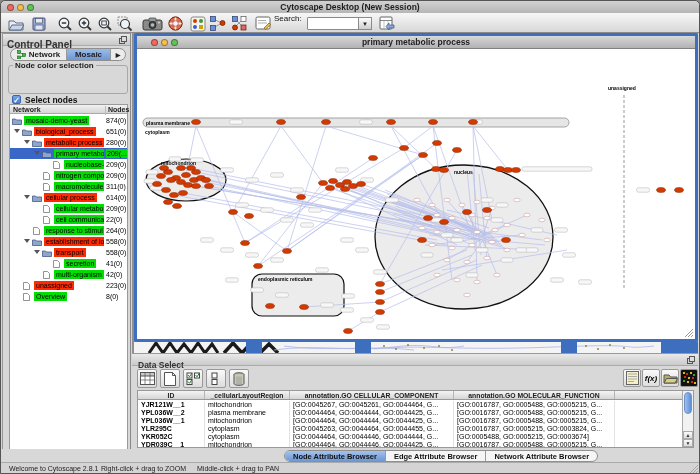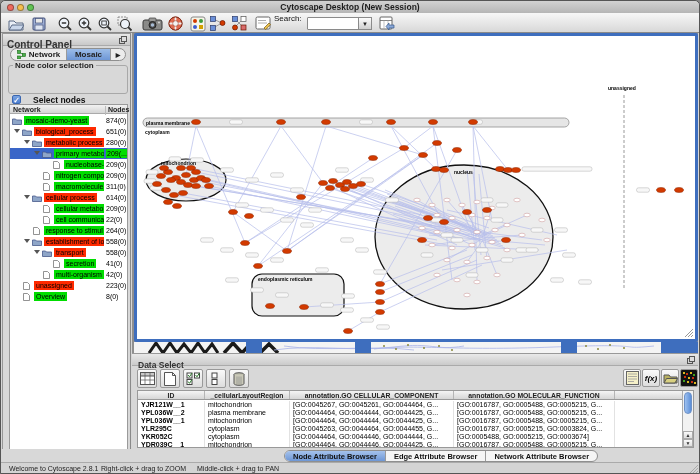--- a/index.html
+++ b/index.html
@@ -22,21 +22,21 @@
 .seg{flex:1;display:flex;align-items:center;justify-content:center;font-size:8px;font-weight:bold;color:#222}
 .seg.net{border-right:1px solid #9a9a9a}
 .seg.mosaic{background:linear-gradient(#9bbce8,#6e97d6);max-width:44px;border-right:1px solid #9a9a9a}
 .seg.arr{max-width:14px;font-size:6px}
 .gbox{position:absolute;left:5px;top:31px;width:120px;height:29px;border:1px solid #a8a8a8;border-radius:3px}
 .gbox-label{position:absolute;left:4px;top:-5px;background:#d8d8d8;font-size:8px;font-weight:bold;color:#222;padding:0 2px}
 .combo{position:absolute;left:5px;top:8px;width:108px;height:14px;background:#fff;border:1px solid #999;border-radius:7px;font-size:8px;line-height:12px;padding-left:8px;color:#111}
 .combo-cap{position:absolute;right:0;top:0;width:13px;height:12px;background:linear-gradient(#8fb4ea,#5d8bd4);border-radius:0 7px 7px 0;border-left:1px solid #7a9ed0;color:#fff;font-size:5px;line-height:6px;text-align:center}
 .chk-row{position:absolute;left:9px;top:60px;height:11px;display:flex;align-items:center}
 .chk{width:9px;height:9px;background:linear-gradient(#7aa4e2,#4d7fd0);border:1px solid #3a66b0;border-radius:2px;color:#fff;font-size:8px;line-height:9px;text-align:center;font-weight:bold}
-.chk-label{font-size:8.5px;font-weight:bold;color:#111;margin-left:12px}
+.chk-label{font-size:8.5px;font-weight:bold;color:#111;margin-left:4px}
 .tree{position:absolute;left:6px;top:70px;right:2px;bottom:4px;background:#fff;border:1px solid #9a9a9a}
 .tree-head{position:absolute;left:0;top:0;right:0;height:9px;background:linear-gradient(#f2f2f2,#d5d5d5);border-bottom:1px solid #aaa;font-size:7px;font-weight:bold;color:#222}
 .tree-head .c1{position:absolute;left:3px;top:1px}
 .tree-head .c2{position:absolute;left:95px;top:1px;border-left:1px solid #bbb;padding-left:2px;height:9px}
 .tree-body{position:absolute;left:0;top:10px;right:0;bottom:0;overflow:hidden}
 .trow{position:relative;height:11px;font-size:7px;white-space:nowrap}
 .trow.sel{background:#3a66c8}
 .tri{position:absolute;top:3px;width:0;height:0;border-left:3.5px solid transparent;border-right:3.5px solid transparent;border-top:4.5px solid #555}
 .ticon{position:absolute;top:1.5px}
 .tlabel{position:absolute;top:1px;height:9px;line-height:9px;padding:0 2px;color:#000}
@@ -363,20 +363,26 @@
             </svg>
             <span class="tlabel green" style="left: 24px; max-width: 70px; overflow: hidden;">Overview</span>
             <span class="tcount">8(0)</span>
           </div>
         </div>
     </div>
   </div>
 
   <div class="desktop">
     <div class="nwin">
+      <div class="nw-title">
+        <span class="nw-tl" style="left:14px;background:#ee6a5e"></span>
+        <span class="nw-tl" style="left:24px;background:#f5be4f"></span>
+        <span class="nw-tl" style="left:34px;background:#61c354"></span>
+        <span class="t">primary metabolic process</span>
+      </div>
       <div class="canvas">
         <svg id="graph-svg" width="558" height="292" viewBox="0 0 558 292">
             <rect x="6" y="68" width="426" height="9" rx="4.5" fill="#e6e6e6" stroke="#909090" stroke-width="0.8"></rect>
             <ellipse cx="49" cy="130" rx="40" ry="21" fill="#ececec" stroke="#111" stroke-width="1.2"></ellipse>
             <ellipse cx="327" cy="187" rx="89" ry="72" fill="#ececec" stroke="#111" stroke-width="1.3"></ellipse>
             <rect x="115" y="224" width="92" height="42" rx="10" fill="#ececec" stroke="#111" stroke-width="1.2"></rect>
             <line x1="487" y1="45" x2="487" y2="240" stroke="#999" stroke-width="1" stroke-dasharray="3,2"></line>
             <line x1="59" y1="76" x2="49" y2="125" stroke="#b7bfeb" stroke-width="0.8" opacity="0.9"></line>
             <line x1="59" y1="76" x2="108" y2="193" stroke="#b7bfeb" stroke-width="0.8" opacity="0.9"></line>
             <line x1="144" y1="76" x2="186" y2="133" stroke="#b7bfeb" stroke-width="0.8" opacity="0.9"></line>

